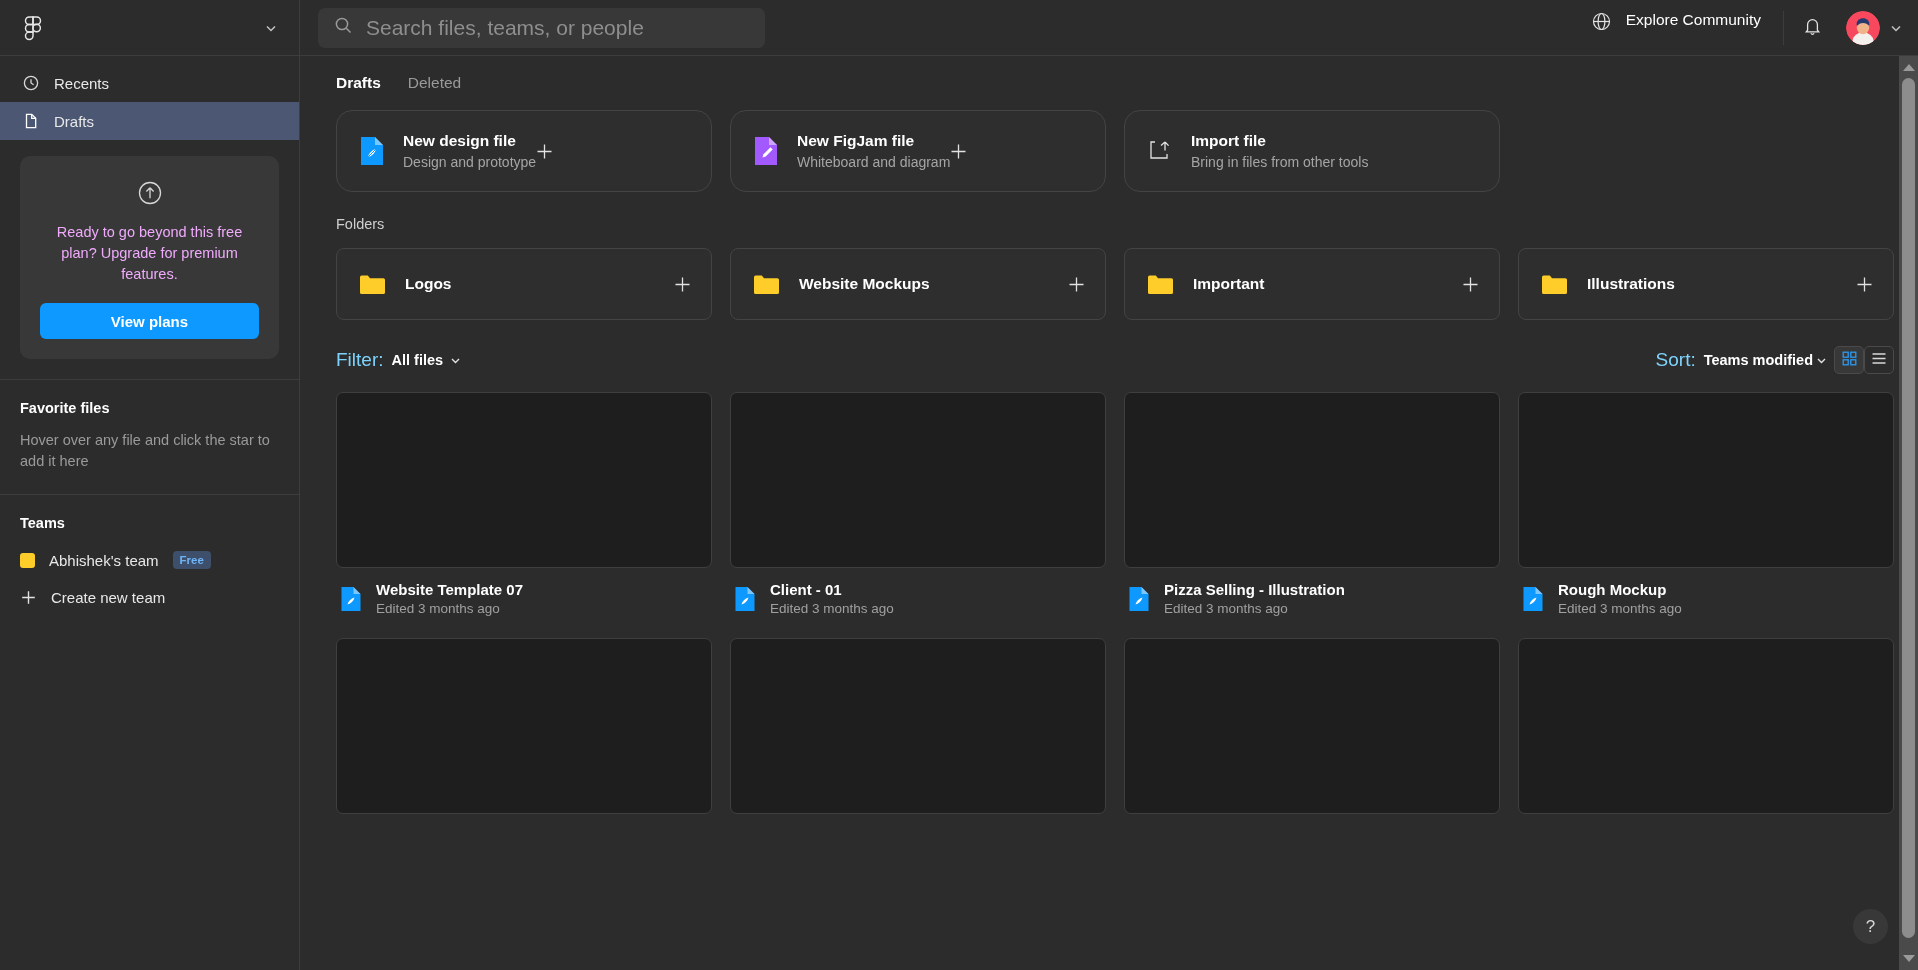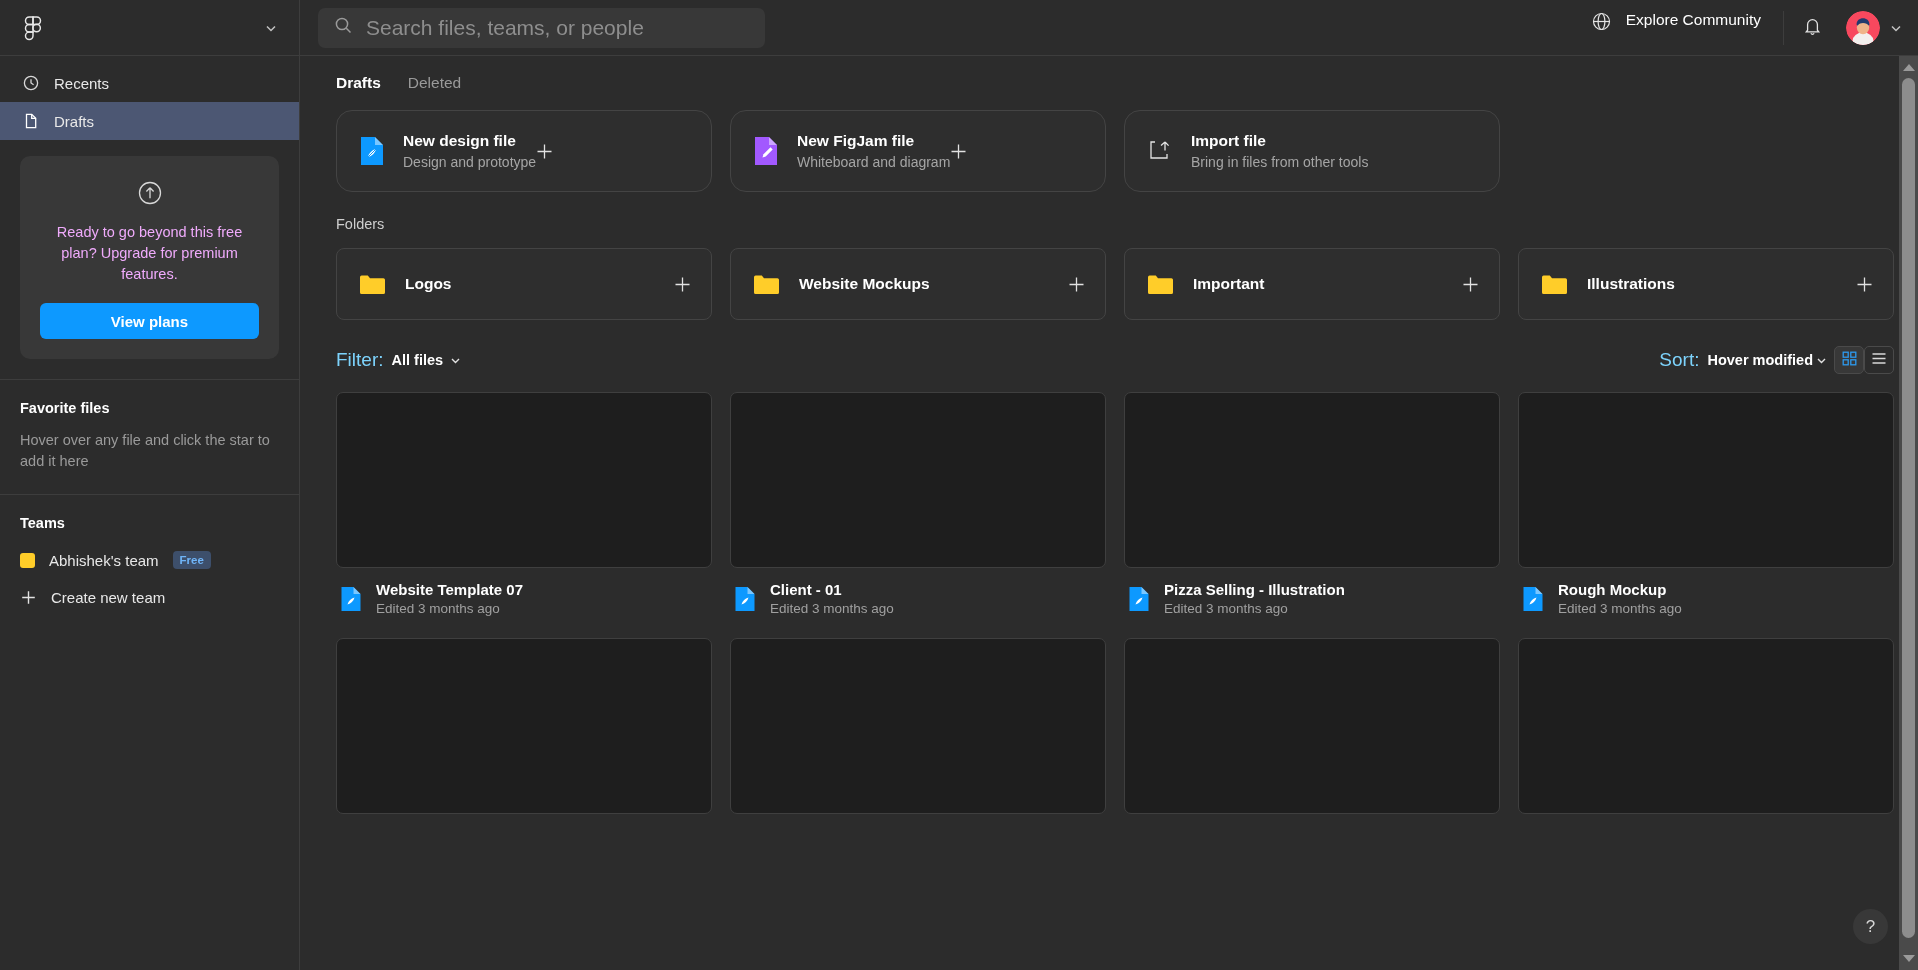--- a/index.html
+++ b/index.html
@@ -436,21 +436,21 @@
           <span class="fb-label">Filter:</span>
           <span class="fb-value">All files</span>
           <span>
             <svg class="fb-chev" viewBox="0 0 13 13" fill="none" stroke="#e2e2e2" stroke-width="1.4">
                 <path d="M3 5l3.5 3.5L10 5"></path>
               </svg>
           </span>
 
           <div class="fb-right">
             <span class="fb-label">Sort:</span>
-            <span class="fb-value">Hover modified</span>
+            <span class="fb-value">Teams modified</span>
             <span style="margin-left:-4px;margin-right:6px">
               <svg class="fb-chev" viewBox="0 0 13 13" fill="none" stroke="#e2e2e2" stroke-width="1.4">
                   <path d="M3 5l3.5 3.5L10 5"></path>
                 </svg>
             </span>
             <div class="view-btn active">
               <span>
                 <svg width="15" height="15" viewBox="0 0 15 15" fill="none" stroke="#2d9bf0" stroke-width="1.3">
                   <rect x="1.2" y="1.2" width="5" height="5"></rect>
                     <rect x="8.8" y="1.2" width="5" height="5"></rect>

